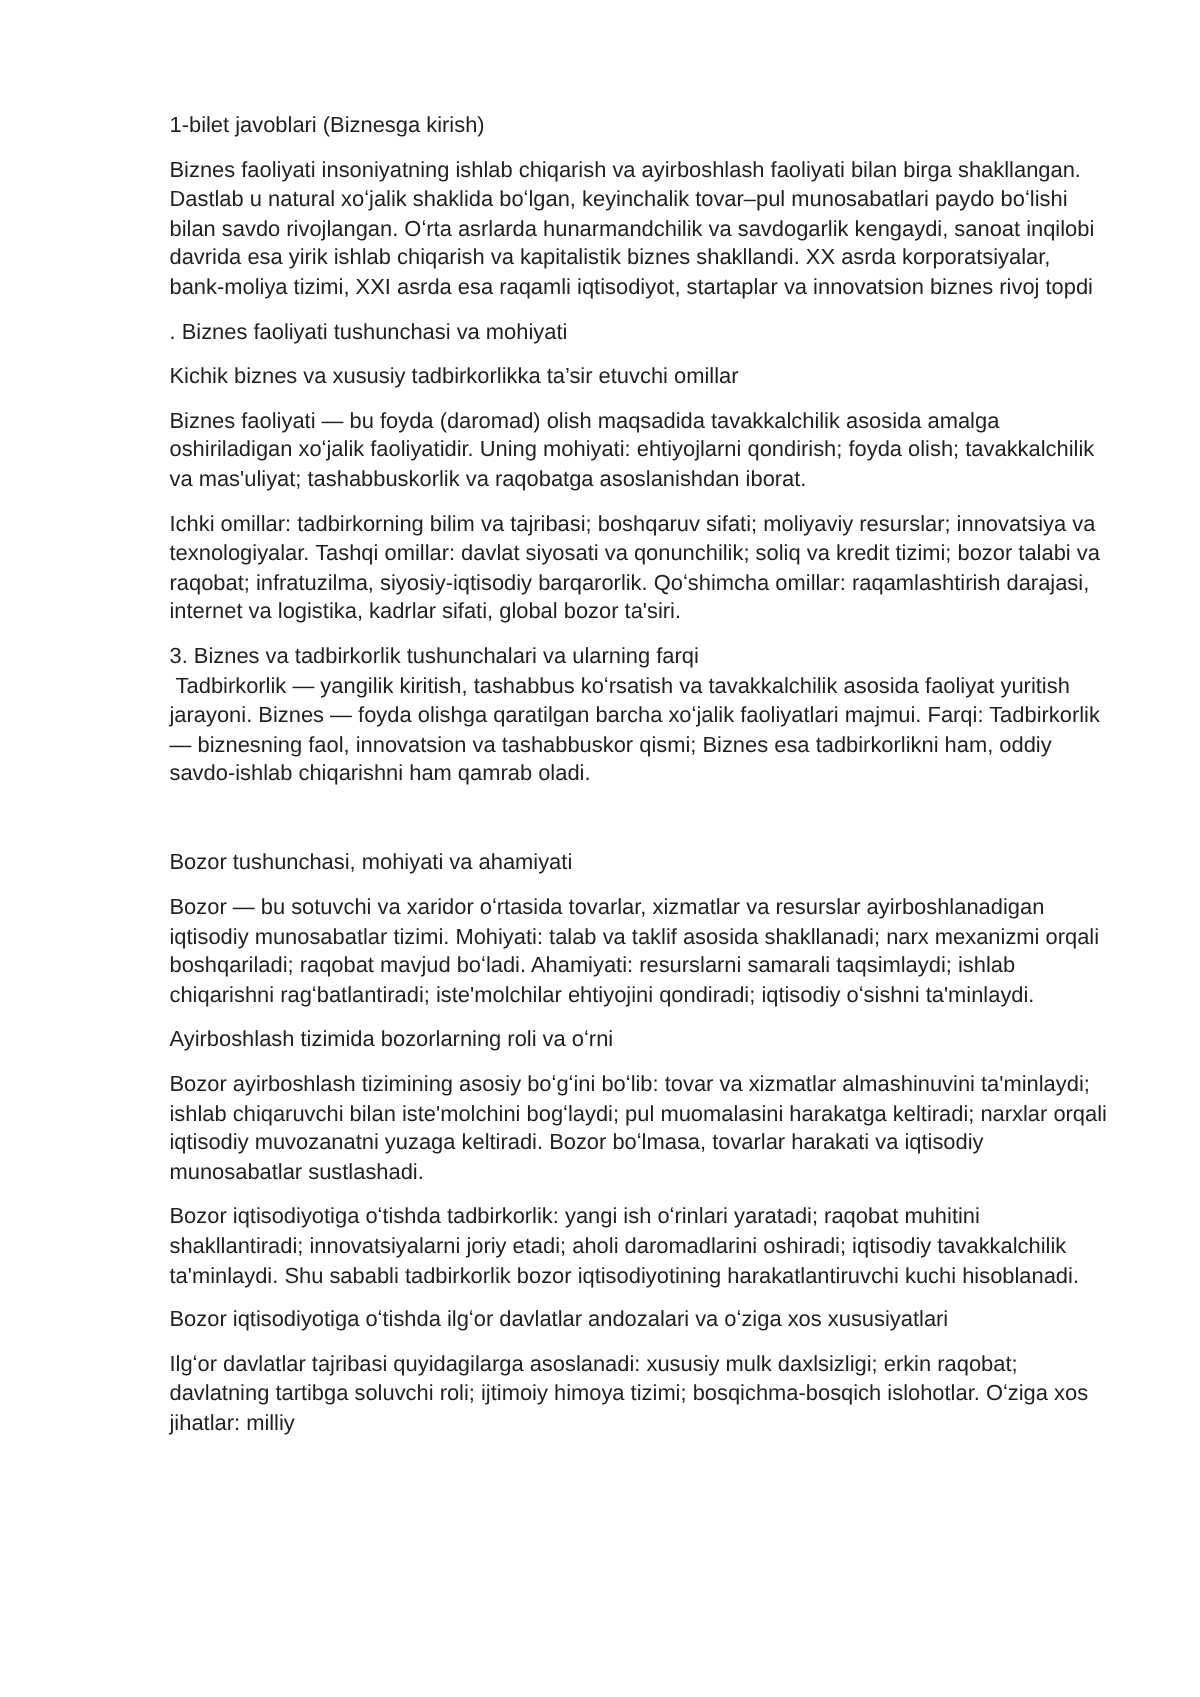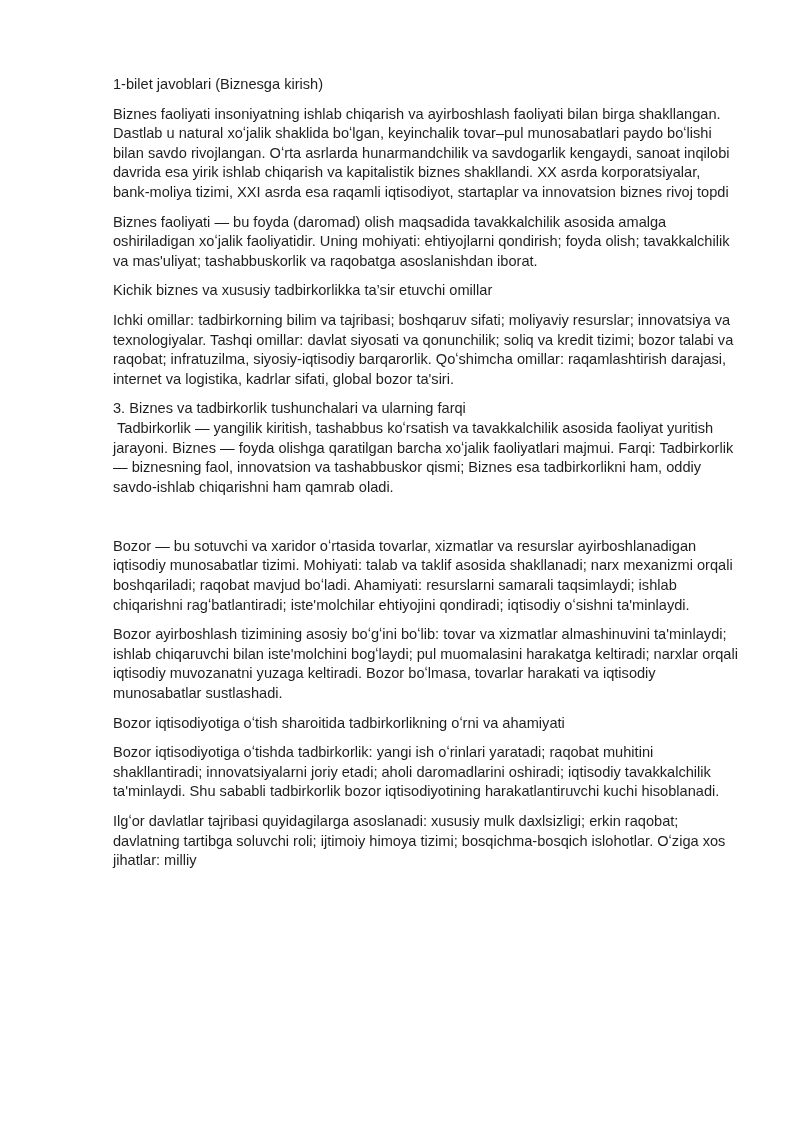--- a/index.html
+++ b/index.html
@@ -41,25 +41,28 @@
     min-height: 19.6px;
   }
 </style>
 </head>
 <body>
 
 <div class="page">
   <div class="doc-body">
     <p>1-bilet javoblari (Biznesga kirish)</p>
     <p>Biznes faoliyati insoniyatning ishlab chiqarish va ayirboshlash faoliyati bilan birga shakllangan. Dastlab u natural xoʻjalik shaklida boʻlgan, keyinchalik tovar–pul munosabatlari paydo boʻlishi bilan savdo rivojlangan. Oʻrta asrlarda hunarmandchilik va savdogarlik kengaydi, sanoat inqilobi davrida esa yirik ishlab chiqarish va kapitalistik biznes shakllandi. XX asrda korporatsiyalar, bank-moliya tizimi, XXI asrda esa raqamli iqtisodiyot, startaplar va innovatsion biznes rivoj topdi</p>
+    <p>. Biznes faoliyati tushunchasi va mohiyati</p>
+    <p>Kichik biznes va xususiy tadbirkorlikka ta’sir etuvchi omillar</p>
     <p>Biznes faoliyati — bu foyda (daromad) olish maqsadida tavakkalchilik asosida amalga oshiriladigan xoʻjalik faoliyatidir. Uning mohiyati: ehtiyojlarni qondirish; foyda olish; tavakkalchilik va mas'uliyat; tashabbuskorlik va raqobatga asoslanishdan iborat.</p>
-    <p>Kichik biznes va xususiy tadbirkorlikka ta’sir etuvchi omillar</p>
     <p>Ichki omillar: tadbirkorning bilim va tajribasi; boshqaruv sifati; moliyaviy resurslar; innovatsiya va texnologiyalar. Tashqi omillar: davlat siyosati va qonunchilik; soliq va kredit tizimi; bozor talabi va raqobat; infratuzilma, siyosiy-iqtisodiy barqarorlik. Qoʻshimcha omillar: raqamlashtirish darajasi, internet va logistika, kadrlar sifati, global bozor ta'siri.</p>
     <p class="tight">3. Biznes va tadbirkorlik tushunchalari va ularning farqi</p>
     <p> Tadbirkorlik — yangilik kiritish, tashabbus koʻrsatish va tavakkalchilik asosida faoliyat yuritish jarayoni. Biznes — foyda olishga qaratilgan barcha xoʻjalik faoliyatlari majmui. Farqi: Tadbirkorlik — biznesning faol, innovatsion va tashabbuskor qismi; Biznes esa tadbirkorlikni ham, oddiy savdo-ishlab chiqarishni ham qamrab oladi.</p>
     <p class="spacer"></p>
+    <p>Bozor tushunchasi, mohiyati va ahamiyati</p>
     <p>Bozor — bu sotuvchi va xaridor oʻrtasida tovarlar, xizmatlar va resurslar ayirboshlanadigan iqtisodiy munosabatlar tizimi. Mohiyati: talab va taklif asosida shakllanadi; narx mexanizmi orqali boshqariladi; raqobat mavjud boʻladi. Ahamiyati: resurslarni samarali taqsimlaydi; ishlab chiqarishni ragʻbatlantiradi; iste'molchilar ehtiyojini qondiradi; iqtisodiy oʻsishni ta'minlaydi.</p>
+    <p>Ayirboshlash tizimida bozorlarning roli va oʻrni</p>
     <p>Bozor ayirboshlash tizimining asosiy boʻgʻini boʻlib: tovar va xizmatlar almashinuvini ta'minlaydi; ishlab chiqaruvchi bilan iste'molchini bogʻlaydi; pul muomalasini harakatga keltiradi; narxlar orqali iqtisodiy muvozanatni yuzaga keltiradi. Bozor boʻlmasa, tovarlar harakati va iqtisodiy munosabatlar sustlashadi.</p>
-    <p>Bozor iqtisodiyotiga oʻtish sharoitida tadbirkorlikning oʻrni va ahamiyati</p>
     <p>Bozor iqtisodiyotiga oʻtishda tadbirkorlik: yangi ish oʻrinlari yaratadi; raqobat muhitini shakllantiradi; innovatsiyalarni joriy etadi; aholi daromadlarini oshiradi; iqtisodiy tavakkalchilik ta'minlaydi. Shu sababli tadbirkorlik bozor iqtisodiyotining harakatlantiruvchi kuchi hisoblanadi.</p>
+    <p>Bozor iqtisodiyotiga oʻtishda ilgʻor davlatlar andozalari va oʻziga xos xususiyatlari</p>
     <p>Ilgʻor davlatlar tajribasi quyidagilarga asoslanadi: xususiy mulk daxlsizligi; erkin raqobat; davlatning tartibga soluvchi roli; ijtimoiy himoya tizimi; bosqichma-bosqich islohotlar. Oʻziga xos jihatlar: milliy</p>
   </div>
 </div>
 
 </body></html>

